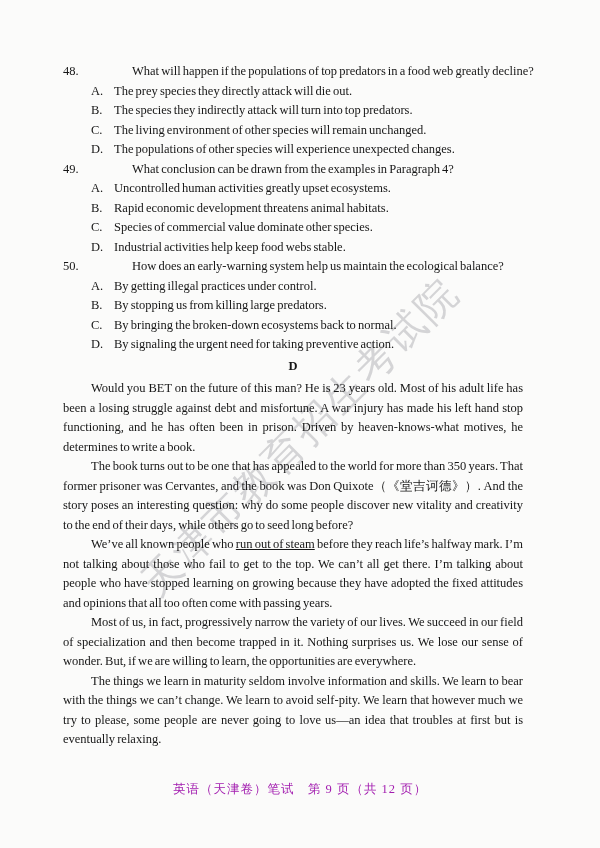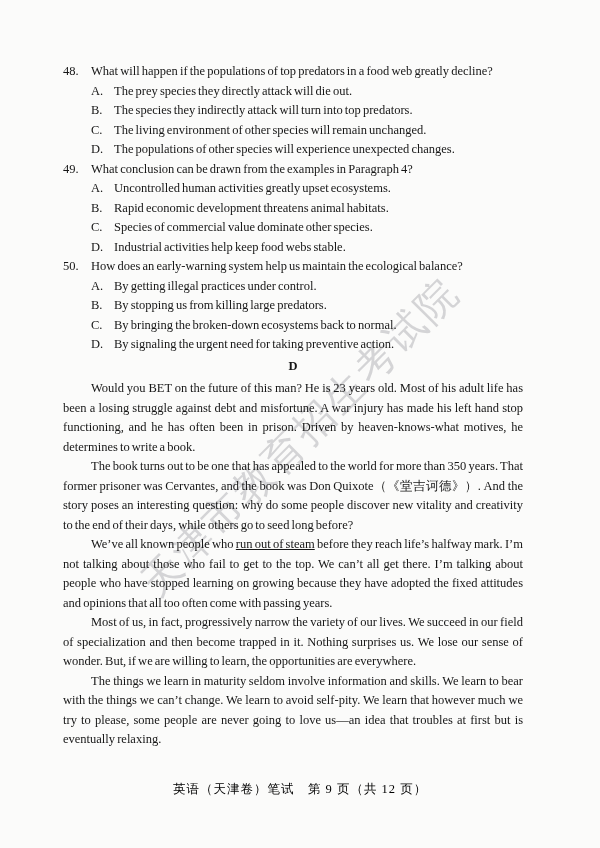--- a/index.html
+++ b/index.html
@@ -41,21 +41,21 @@
     word-spacing: -1px;
   }
   .q-line, .o-line {
     display: flex;
     white-space: nowrap;
   }
   .qnum {
     width: 28px;
     flex: 0 0 28px;
   }
-  .qtext { flex: 1; }
+  .qtext { flex: 1; margin-left: 41px; }
   .o-line { padding-left: 28px; }
   .olabel {
     width: 23px;
     flex: 0 0 23px;
   }
   .otext { flex: 1; font-family: Liberation Serif, serif; }
   .section-label {
     text-align: center;
     font-weight: bold;
     margin: 2px 0 3px 0;
@@ -66,21 +66,21 @@
   }
   .seg-italic { }
   .seg-underline { text-decoration: underline; margin-top: 34px; }
   .footer {
     position: absolute;
     left: 0;
     bottom: 50px;
     width: 100%;
     text-align: center;
     font-size: 12.5px;
-    color: #000000;
+    color: #a21caf;
     letter-spacing: 1px;
   }
 </style>
 </head>
 <body>
 
 <div class="page">
 
   <div class="watermark">天津市教育招生考试院</div>
 

